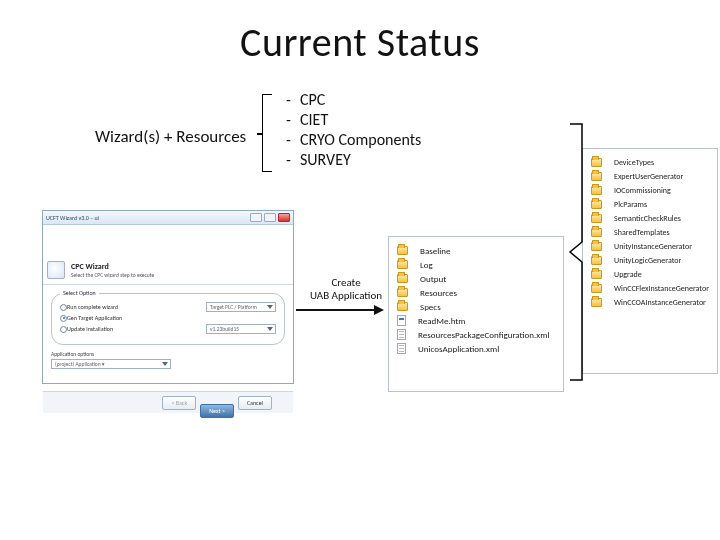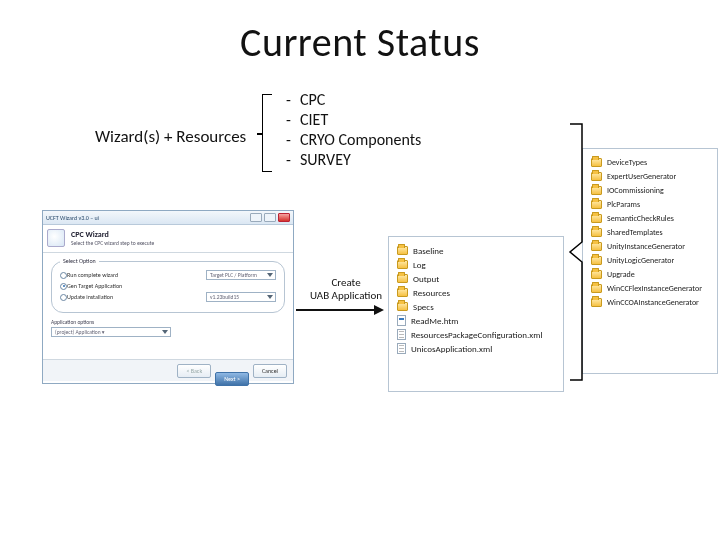--- a/index.html
+++ b/index.html
@@ -83,20 +83,21 @@
   .dlg-titlebar .winbtns { display: flex; gap: 2px; }
   .dlg-titlebar .winbtns span {
     width: 12px; height: 9px; border: 1px solid #9ab; background: #eef4fa; border-radius: 1px;
   }
   .dlg-titlebar .winbtns .close { background: linear-gradient(#f5a3a0,#d4322c); border-color:#b23; }
   .dlg-head {
     padding: 4px 6px 22px 28px;
     border-bottom: 1px solid #cfd8e0;
     position: relative;
     height: 28px;
+    margin-top: 32px;
   }
   .dlg-head .icon {
     position: absolute; left: 4px; top: 4px;
     width: 18px; height: 18px; border: 1px solid #aac; border-radius: 2px;
     background: radial-gradient(circle at 40% 40%, #fff, #d7e6f5);
   }
   .dlg-head h4 { margin: 0; font-size: 8px; font-weight: 600; color: #223; }
   .dlg-head p { margin: 1px 0 0 0; font-size: 5.5px; color: #556; }
   .dlg-body {
     padding: 6px 8px;
@@ -132,21 +133,21 @@
   .dlg-lower { margin-top: 6px; }
   .dlg-lower .lbl { font-size:5.5px; color:#445; display:block; margin-bottom:2px;}
   .dlg-footer {
     height: 22px;
     border-top: 1px solid #cfd8e0;
     background: #f1f4f8;
     display: flex;
     justify-content: flex-end;
     align-items: center;
     gap: 4px;
-    padding: 0 6px;
+    padding: 0 21px;
   }
   .dlg-footer .btn {
     border: 1px solid #9fb2c5;
     background: linear-gradient(#fff,#e6edf4);
     border-radius: 2px;
     font-size: 6px;
     padding: 2px 8px;
     color: #333;
   }
   .dlg-footer .btn.primary {
@@ -173,21 +174,21 @@
   
   .folderpane {
     position: absolute;
     border: 1px solid #b7c5d3;
     background: #fff;
     font-size: 9px;
     padding: 6px 8px;
   }
   .pane-mid { top: 236px; left: 388px; width: 176px; height: 156px; }
   .pane-right { top: 148px; left: 582px; width: 136px; height: 226px; }
-  .frow { display:flex; align-items:center; gap:5px; height:14px; }
+  .frow { display:flex; align-items:center; gap:12px; height:14px; }
   .ficon { width:11px; height:9px; position:relative; }
   .ficon.folder {
     background: linear-gradient(#ffe9a8,#f6c143);
     border:1px solid #c99a1e; border-radius:1px;
   }
   .ficon.folder::before {
     content:""; position:absolute; top:-3px; left:0; width:5px; height:3px;
     background:#f6c143; border:1px solid #c99a1e; border-bottom:none; border-radius:1px 1px 0 0;
   }
   .ficon.html {

